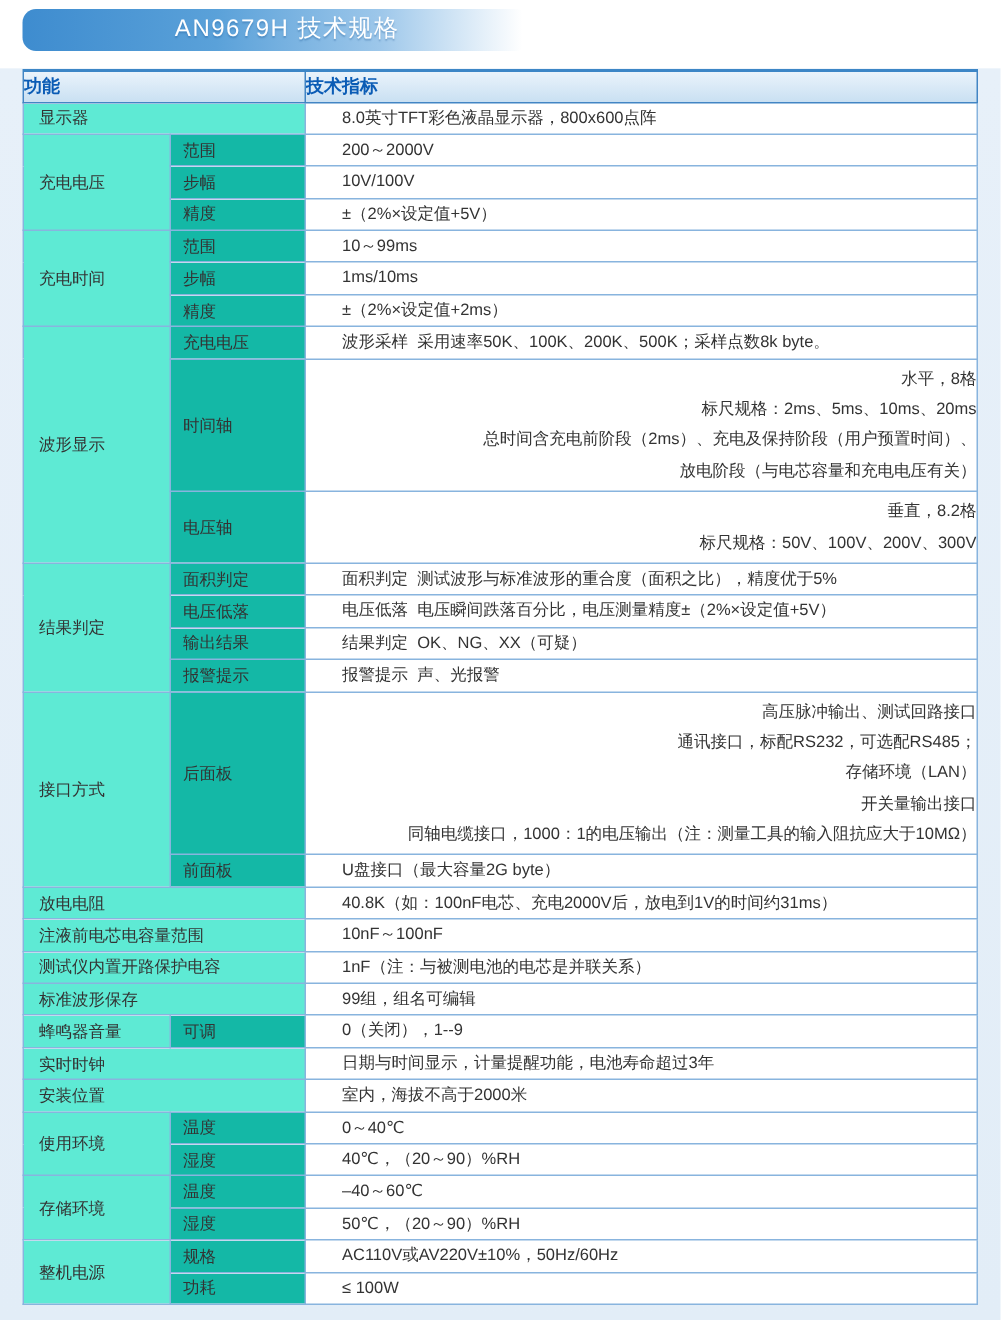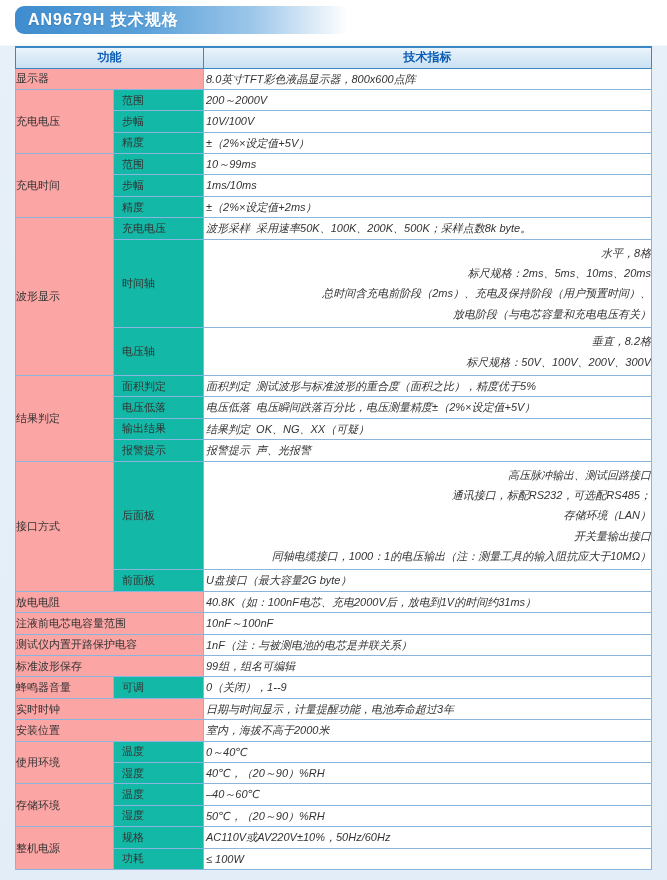--- a/index.html
+++ b/index.html
@@ -7,44 +7,45 @@
   body {
     font-family:"Liberation Sans","DejaVu Sans",sans-serif;
     background:linear-gradient(180deg,#ffffff 0px,#ffffff 45px,#e7f0f9 46px,#e2edf7 100%);
     position:relative;
     color:#333;
   }
   .banner {
     position:absolute; left:15px; top:6px; height:28px; width:340px;
     border-radius:9px 12px 12px 9px;
     background:linear-gradient(90deg,#3e8ccf 0%,#5aa1d9 38%,#9dc7ea 70%,rgba(231,240,249,0) 98%);
-    color:#fff; font-weight:bold; font-size:16px; line-height:28px;
+    color:#fff; font-weight:normal; font-size:16px; line-height:28px;
     padding-left:13px; letter-spacing:1px;
     text-shadow:0 1px 1px rgba(30,90,150,.35);
+    text-align:center;
   }
   table.spec-table {
     position:absolute; left:15px; top:46px; width:637px;
     border-collapse:collapse; table-layout:fixed;
     border:1px solid #4285c4; border-top:2px solid #3d86c6;
     background:#fff;
   }
   td,th { border:1px solid #88b4de; overflow:hidden; }
   th {
     height:21px; font-size:12px; font-weight:bold; color:#0b5cb5;
     background:linear-gradient(180deg,#eaf3fb,#c9e0f2);
-    border-color:#4285c4; text-align:center; vertical-align:middle;
+    border-color:#4285c4; text-align:left; vertical-align:middle;
   }
   td { font-size:11px; color:#333; vertical-align:middle; }
-  td.c1, td.c12 { background:#fca5a5; }
+  td.c1, td.c12 { background:#5eead4; padding-left:10px; }
   td.c2 { background:#14b8a6; padding-left:8px; }
   td.c3 { background:#ffffff; }
   td.c3.multi { padding:3px 0;text-align:right; }
   .vline {
-    height:20.4px; line-height:20.4px; padding-left:2px;
-    white-space:pre; overflow:hidden;font-style:italic;
+    height:20.4px; line-height:20.4px; padding-left:24px;
+    white-space:pre; overflow:hidden;
   }
 </style>
 </head>
 <body>
 
 <div class="banner">
   <span>AN9679H 技术规格</span>
 </div>
 
 <table class="spec-table">

